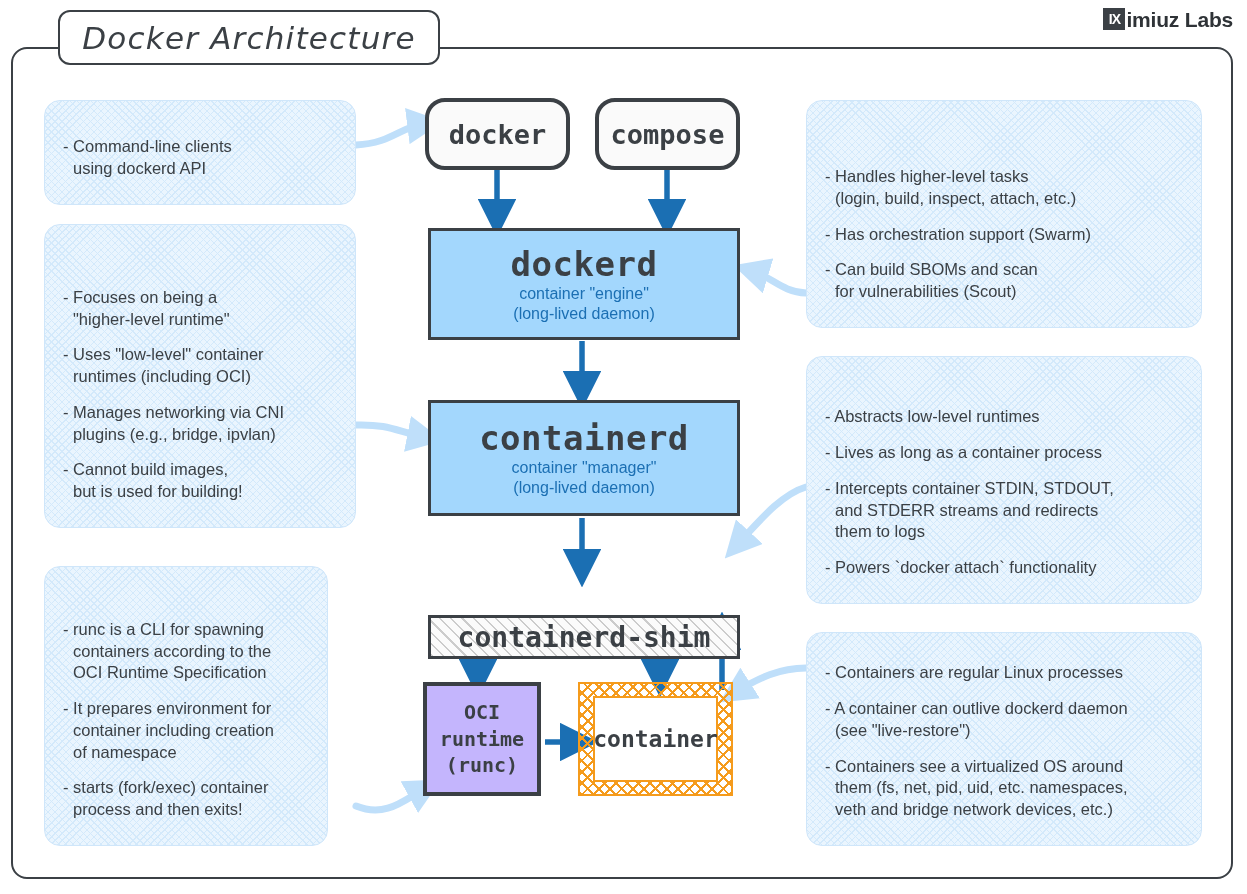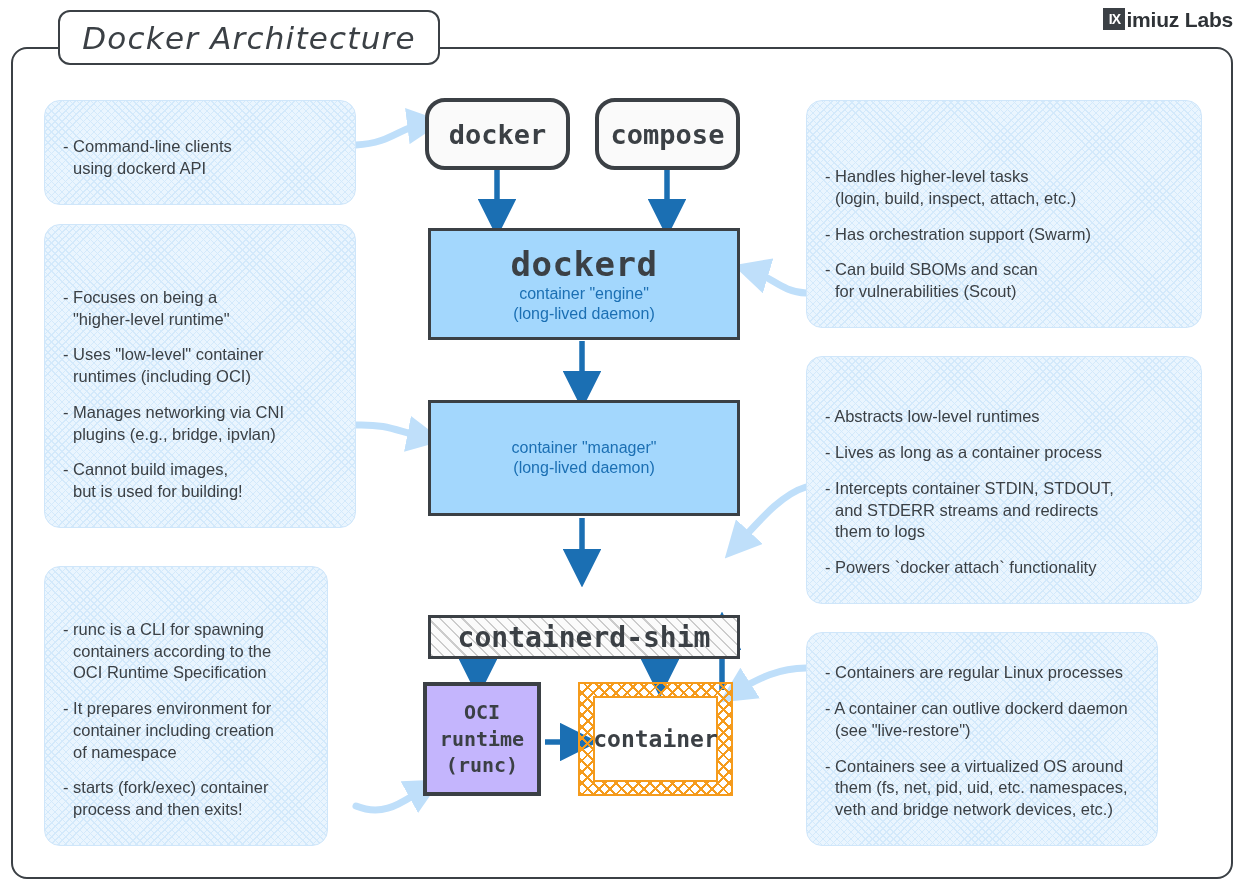--- a/index.html
+++ b/index.html
@@ -185,21 +185,21 @@
 
 <div class="callout" style="left:806px;top:356px;width:396px;height:248px;">
   <p>- Abstracts low-level runtimes</p>
   <p>- Lives as long as a container process</p>
   <p>- Intercepts container STDIN, STDOUT,
   and STDERR streams and redirects
   them to logs</p>
   <p>- Powers `docker attach` functionality</p>
 </div>
 
-<div class="callout" style="left:806px;top:632px;width:352px;height:214px;">
+<div class="callout" style="left:806px;top:632px;width:396px;height:214px;">
   <p>- Containers are regular Linux processes</p>
   <p>- A container can outlive dockerd daemon
   (see "live-restore")</p>
   <p>- Containers see a virtualized OS around
   them (fs, net, pid, uid, etc. namespaces,
   veth and bridge network devices, etc.)</p>
 </div>
 
 <div class="node client" style="left:425px;top:98px;">
   <span class="mono">docker</span>
@@ -209,20 +209,21 @@
   <span class="mono">compose</span>
 </div>
 
 <div class="node daemon" style="left:428px;top:228px;width:312px;height:112px;">
   <span class="mono">dockerd</span>
   <span class="sub">container "engine"</span>
   <span class="sub">(long-lived daemon)</span>
 </div>
 
 <div class="node daemon" style="left:428px;top:400px;width:312px;height:116px;">
+  <span class="mono">containerd</span>
   <span class="sub">container "manager"</span>
   <span class="sub">(long-lived daemon)</span>
 </div>
 
 <div class="node shim" style="left:428px;top:574px;width:312px;height:44px;margin-top:41px;">
   <span class="mono">containerd-shim</span>
 </div>
 
 <div class="node runtime" style="left:423px;top:682px;width:118px;height:114px;">
   <span class="mono" style="white-space:pre-line;">OCI

